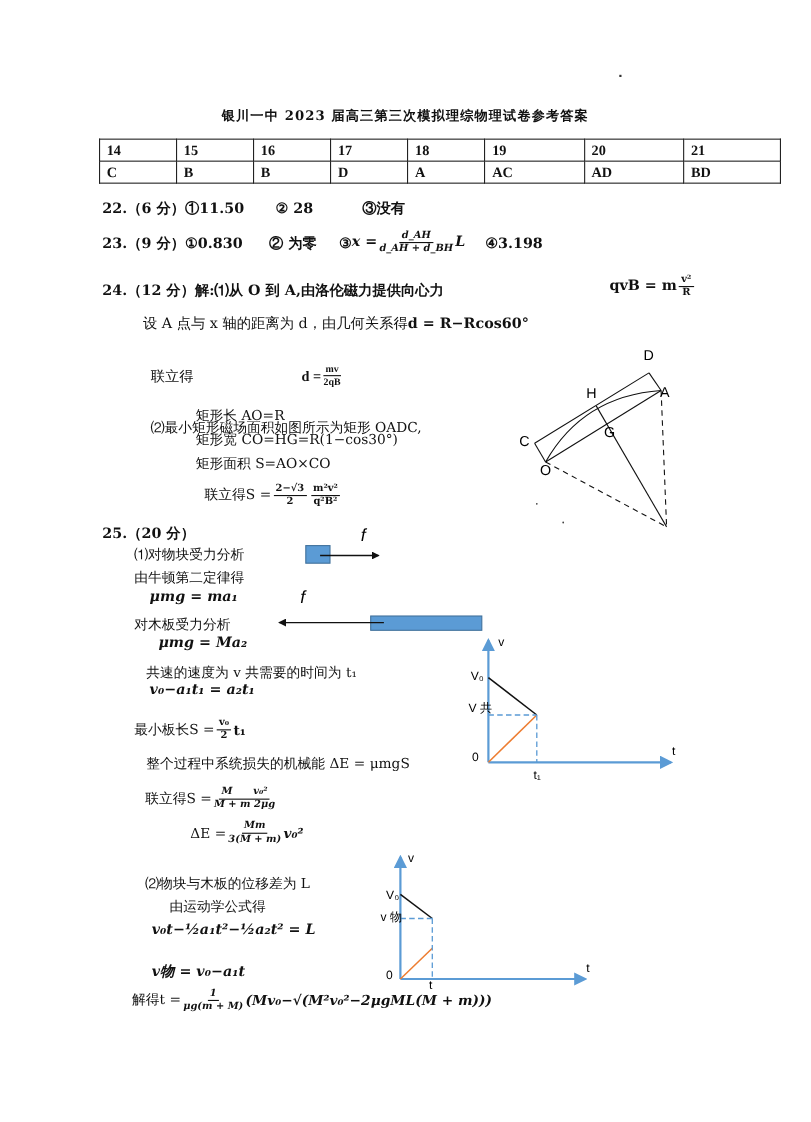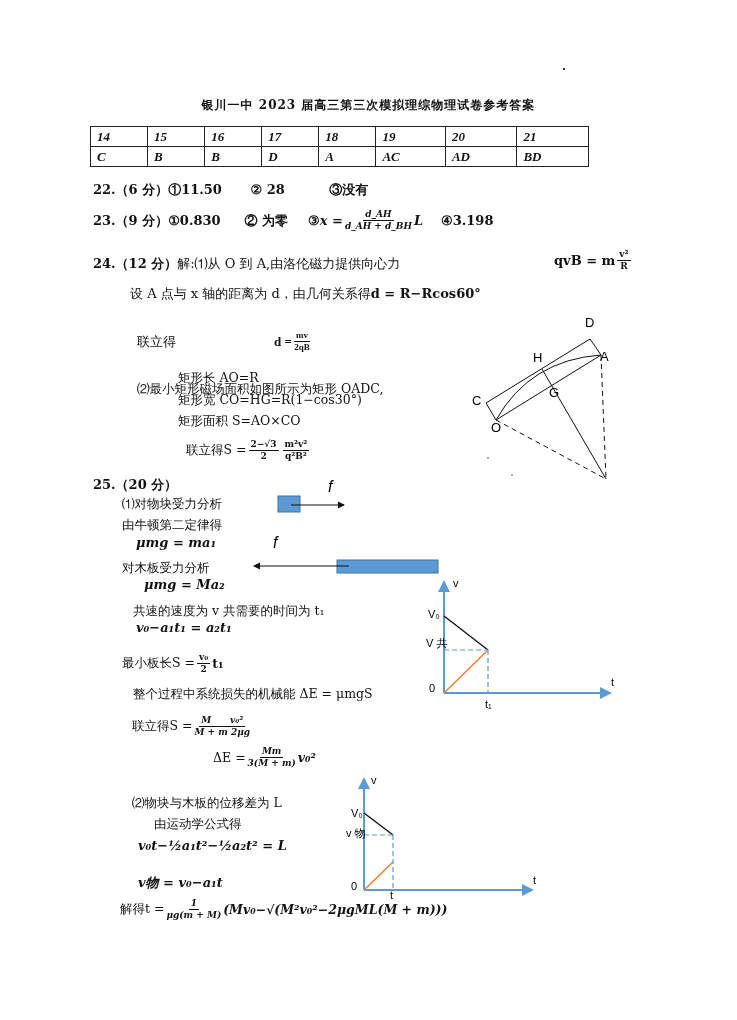--- a/index.html
+++ b/index.html
@@ -3,21 +3,21 @@
 <meta charset="utf-8">
 <style>
   html, body { margin:0; padding:0; background:#ffffff; }
   body { width:737px; height:1020px; position:relative; overflow:hidden;
          font-family:"DejaVu Serif", "Liberation Serif", serif; color:#111; }
   .abs { position:absolute; white-space:nowrap; }
   .b { font-weight:bold; }
   .s13 { font-size:13px; }
   .s12 { font-size:12.5px; }
   .title { font-size:12px; font-weight:bold; letter-spacing:1px; left:0; width:737px; text-align:center; top:97px; }
-  table.ans { position:absolute; left:90px; top:126px; width:499px; border-collapse:collapse; font-family:"Liberation Serif", serif; font-weight:bold; font-size:13px;font-style:italic; }
+  table.ans { position:absolute; left:90px; top:126px; width:620px; border-collapse:collapse; font-family:"Liberation Serif", serif; font-weight:bold; font-size:13px; }
   table.ans td { border:1px solid #222; height:19px; padding:0 0 0 6px; text-align:left; }
   .it { font-style:italic; font-weight:bold; }
   .frac { display:inline-flex; flex-direction:column; align-items:center; vertical-align:middle; line-height:1; font-size:9px; margin:0 2px; }
   .frac .num { padding:0 2px 1px 2px; border-bottom:1px solid #111; }
   .frac .den { padding-top:1px; }
   svg text { font-family:"Liberation Sans", "DejaVu Sans", sans-serif; }
 </style>
 </head>
 <body>
 
@@ -64,21 +64,21 @@
   <span class="it">x =</span>
   <span class="frac it">
     <span class="num">d_AH</span>
     <span class="den">d_AH + d_BH</span>
   </span>
   <span class="it">L</span>
   <span style="margin-left:18px;">④3.198</span>
 </div>
 
 <div class="abs b s13" style="left:93px;top:255px;">
-  <span>24.（12 分）</span><span style="font-weight:normal;">解:⑴从 O 到 A,由洛伦磁力提供向心力</span>
+  <span>24.（12 分）</span><span style="font-weight:bold;">解:⑴从 O 到 A,由洛伦磁力提供向心力</span>
 </div>
 <div class="abs b s13" style="left:554px;top:250px;display:flex;align-items:center;">
   <span>qvB = m</span>
   <span class="frac">
     <span class="num">v²</span>
     <span class="den">R</span>
   </span>
 </div>
 <div class="abs s13" style="left:130px;top:285px;">
   <span>设 A 点与 x 轴的距离为 d，由几何关系得</span><span class="b">d = R−Rcos60°</span>
@@ -162,21 +162,21 @@
   <span class="b">t₁</span>
 </div>
 <div class="abs s12" style="left:133px;top:686px;">整个过程中系统损失的机械能 ΔE = μmgS</div>
 <div class="abs s12" style="left:132px;top:716px;display:flex;align-items:center;">
   <span>联立得S =</span>
   <span class="frac it">
     <span class="num" style="white-space:pre;">M      v₀²</span>
     <span class="den">M + m 2μg</span>
   </span>
 </div>
-<div class="abs s12" style="left:173px;top:747px;display:flex;align-items:center;margin-left:40px;">
+<div class="abs s12" style="left:173px;top:747px;display:flex;align-items:center;">
   <span>ΔE =</span>
   <span class="frac it">
     <span class="num">Mm</span>
     <span class="den">3(M + m)</span>
   </span>
   <span class="it">v₀²</span>
 </div>
 
 <svg class="abs" style="left:410px;top:570px;" width="220" height="145" viewBox="0 0 220 145">
   <defs>

